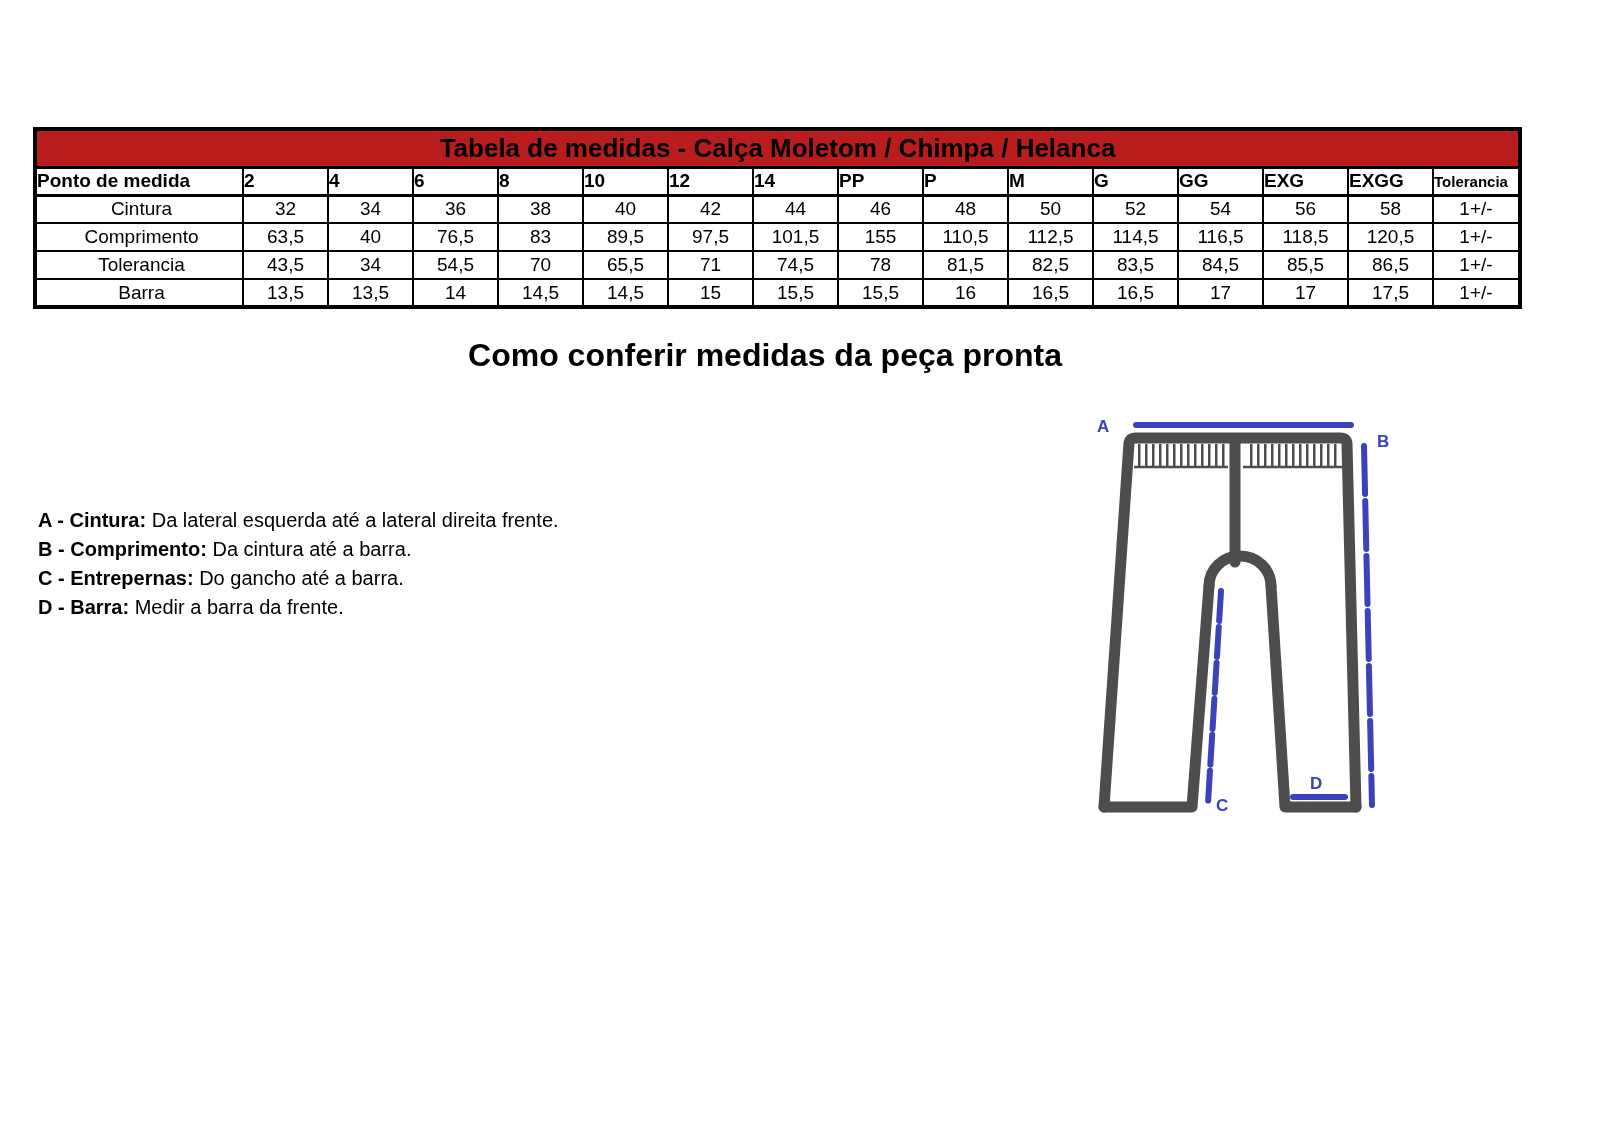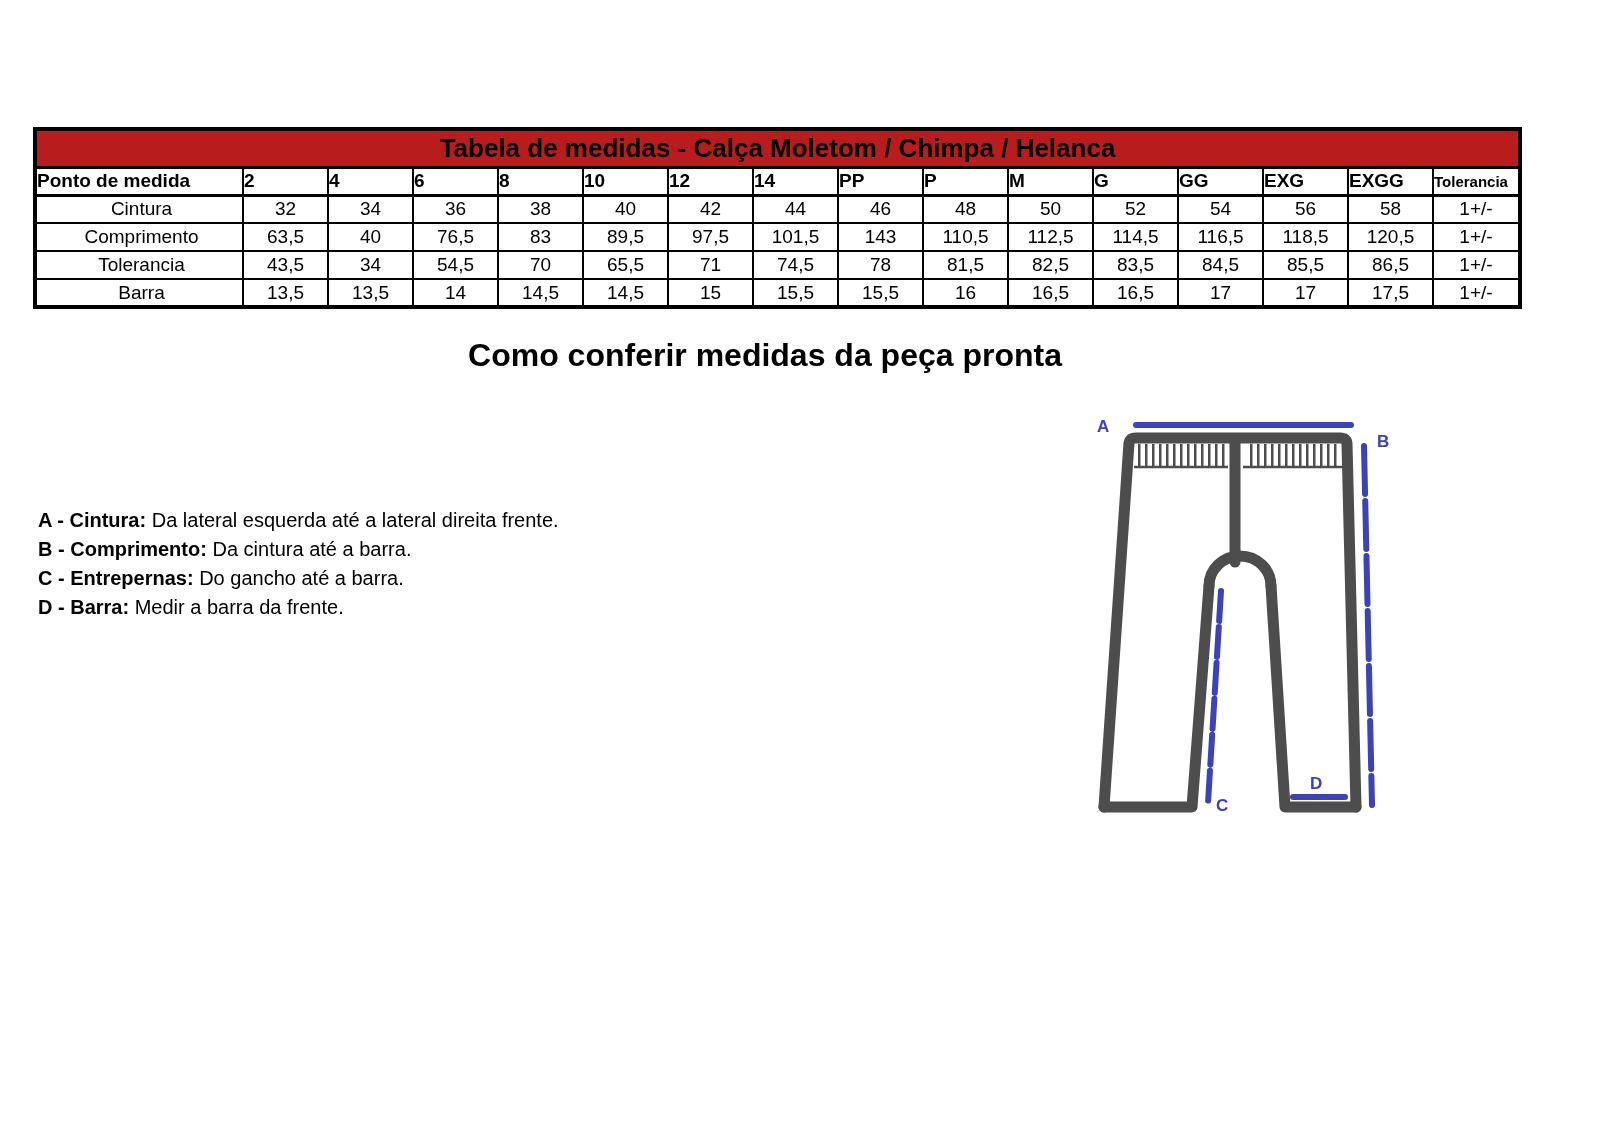--- a/index.html
+++ b/index.html
@@ -152,21 +152,21 @@
       </tr>
       <tr>
         <td class="row-label">Comprimento</td>
         <td>63,5</td>
         <td>40</td>
         <td>76,5</td>
         <td>83</td>
         <td>89,5</td>
         <td>97,5</td>
         <td>101,5</td>
-        <td>143</td>
+        <td>155</td>
         <td>110,5</td>
         <td>112,5</td>
         <td>114,5</td>
         <td>116,5</td>
         <td>118,5</td>
         <td>120,5</td>
         <td>1+/-</td>
       </tr>
       <tr>
         <td class="row-label">Tolerancia</td>

